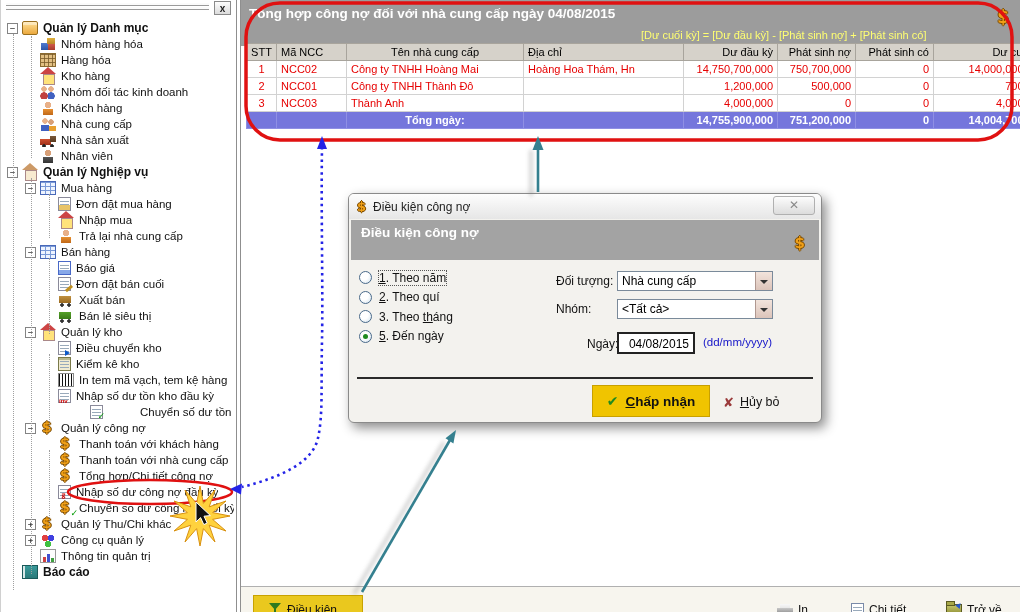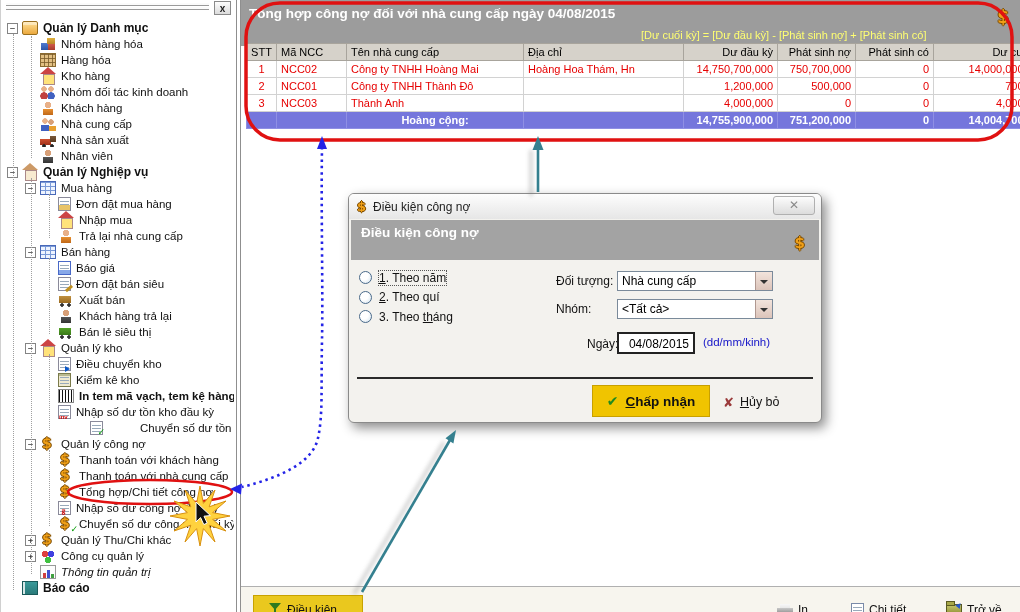--- a/index.html
+++ b/index.html
@@ -270,31 +270,26 @@
           <span class="tlabel">Bán hàng</span>
         </div>
         <div class="titem" style="padding-left: 40px;">
           <span class="espacer"></span>
           <span class="tic ic-doc-blue"></span>
           <span class="tlabel">Báo giá</span>
         </div>
         <div class="titem" style="padding-left: 40px;">
           <span class="espacer"></span>
           <span class="tic ic-doc-pen"></span>
-          <span class="tlabel">Đơn đặt bán siêu</span>
+          <span class="tlabel">Đơn đặt bán cuối</span>
         </div>
         <div class="titem" style="padding-left: 40px;">
           <span class="espacer"></span>
           <span class="tic ic-cart"></span>
           <span class="tlabel">Xuất bán</span>
-        </div>
-        <div class="titem" style="padding-left: 40px;">
-          <span class="espacer"></span>
-          <span class="tic ic-person-dark"></span>
-          <span class="tlabel">Khách hàng trả lại</span>
         </div>
         <div class="titem" style="padding-left: 40px;">
           <span class="espacer"></span>
           <span class="tic ic-cart-green"></span>
           <span class="tlabel">Bán lẻ siêu thị</span>
         </div>
         <div class="titem" style="padding-left: 22px;">
           <span class="ebox">−</span>
           <span class="tic ic-house"></span>
           <span class="tlabel">Quản lý kho</span>
@@ -302,21 +297,21 @@
         <div class="titem" style="padding-left: 40px;">
           <span class="espacer"></span>
           <span class="tic ic-doc-arrows"></span>
           <span class="tlabel">Điều chuyển kho</span>
         </div>
         <div class="titem" style="padding-left: 40px;">
           <span class="espacer"></span>
           <span class="tic ic-clip"></span>
           <span class="tlabel">Kiểm kê kho</span>
         </div>
-        <div class="titem" style="padding-left: 40px; font-weight: bold;">
+        <div class="titem" style="padding-left: 40px;">
           <span class="espacer"></span>
           <span class="tic ic-barcode"></span>
           <span class="tlabel">In tem mã vạch, tem kệ hàng</span>
         </div>
         <div class="titem" style="padding-left: 40px;">
           <span class="espacer"></span>
           <span class="tic ic-doc-inv"></span>
           <span class="tlabel">Nhập số dư tồn kho đầu kỳ</span>
         </div>
         <div class="titem" style="padding-left: 40px; gap: 32px;">
@@ -357,21 +352,21 @@
         <div class="titem" style="padding-left: 22px;">
           <span class="ebox">+</span>
           <span class="tic ic-dollar"></span>
           <span class="tlabel">Quản lý Thu/Chi khác</span>
         </div>
         <div class="titem" style="padding-left: 22px;">
           <span class="ebox">+</span>
           <span class="tic ic-balls"></span>
           <span class="tlabel">Công cụ quản lý</span>
         </div>
-        <div class="titem" style="padding-left: 22px; font-style: italic;">
+        <div class="titem" style="padding-left: 22px;">
           <span class="espacer"></span>
           <span class="tic ic-chart"></span>
           <span class="tlabel">Thông tin quản trị</span>
         </div>
         <div class="titem bold" style="padding-left: 4px;">
           <span class="espacer"></span>
           <span class="tic ic-book"></span>
           <span class="tlabel">Báo cáo</span>
         </div>
       </div>
@@ -388,21 +383,21 @@
     <div class="banner">
       <div class="banner-title">Tổng hợp công nợ đối với nhà cung cấp ngày 04/08/2015</div>
       <div class="banner-sub">[Dư cuối kỳ] = [Dư đầu kỳ] - [Phát sinh nợ] + [Phát sinh có]</div>
       <span class="dollar-glyph">$</span>
     </div>
     <table id="rpt">
       <thead>
           <tr id="rptHead">
             <th class="c0" style="width: 30px; text-align: center;">STT</th>
             <th class="c1" style="width: 70px;">Mã NCC</th>
-            <th class="c2" style="width: 177px;">Tên nhà cung cấp</th>
+            <th class="c2" style="width: 177px; text-align: center;">Tên nhà cung cấp</th>
             <th class="c3" style="width: 160px;">Địa chỉ</th>
             <th class="c4" style="width: 94px; text-align: right;">Dư đầu kỳ</th>
             <th class="c5" style="width: 78px; text-align: right;">Phát sinh nợ</th>
             <th class="c6" style="width: 78px; text-align: right;">Phát sinh có</th>
             <th class="c7" style="width: 116px; text-align: right;">Dư cuối kỳ</th>
           </tr>
         </thead>
       <tbody id="rptBody">
           <tr>
             <td class="c0">1</td>
@@ -432,21 +427,21 @@
             <td class="c4">4,000,000</td>
             <td class="c5">0</td>
             <td class="c6">0</td>
             <td class="c7">4,000,000</td>
           </tr>
         </tbody>
       <tfoot>
           <tr class="totalrow" id="rptTotal">
             <td class="c0"></td>
             <td class="c1"></td>
-            <td class="c2">Hoàng cộng:</td>
+            <td class="c2">Tổng ngày:</td>
             <td class="c3"></td>
             <td class="c4">14,755,900,000</td>
             <td class="c5">751,200,000</td>
             <td class="c6">0</td>
             <td class="c7">14,004,700,000</td>
           </tr>
         </tfoot>
     </table>
 
     <div class="bottombar">
@@ -485,41 +480,45 @@
           <span class="rlabel focus"><u>1</u>. Theo năm</span>
         </div>
         <div class="radiorow">
           <span class="rcirc"></span>
           <span class="rlabel"><u>2</u>. Theo quí</span>
         </div>
         <div class="radiorow">
           <span class="rcirc"></span>
           <span class="rlabel">3. Theo <u>th</u>áng</span>
         </div>
+        <div class="radiorow">
+          <span class="rcirc sel"></span>
+          <span class="rlabel"><u>5</u>. Đến ngày</span>
+        </div>
       </div>
 
     <div class="dfield" id="fldDoiTuong">
       <label>Đối tượng:</label>
     </div>
     <div class="combo" id="comboDoiTuong">
       <span class="cval">Nhà cung cấp</span>
       <span class="cbtn"></span>
     </div>
     <div class="dfield" id="fldNhom">
       <label>Nhóm:</label>
     </div>
     <div class="combo" id="comboNhom">
       <span class="cval">&lt;Tất cả&gt;</span>
       <span class="cbtn"></span>
     </div>
     <div class="dfield" id="fldNgayLabel">
       <label>Ngày:</label>
     </div>
     <div class="datebox">04/08/2015</div>
-    <span class="datefmt">(dd/mm/kinh)</span>
+    <span class="datefmt">(dd/mm/yyyy)</span>
 
     <div class="dsep"></div>
     <button class="btn-accept" id="btnAccept">
       <span class="chk-glyph">✔</span>
       <span class="lbl"><u>C</u>hấp nhận</span>
     </button>
     <button class="btn-cancel" id="btnCancel">
       <span class="xmark-glyph">✘</span>
       <span class="lbl"><u>H</u>ủy bỏ</span>
     </button>

